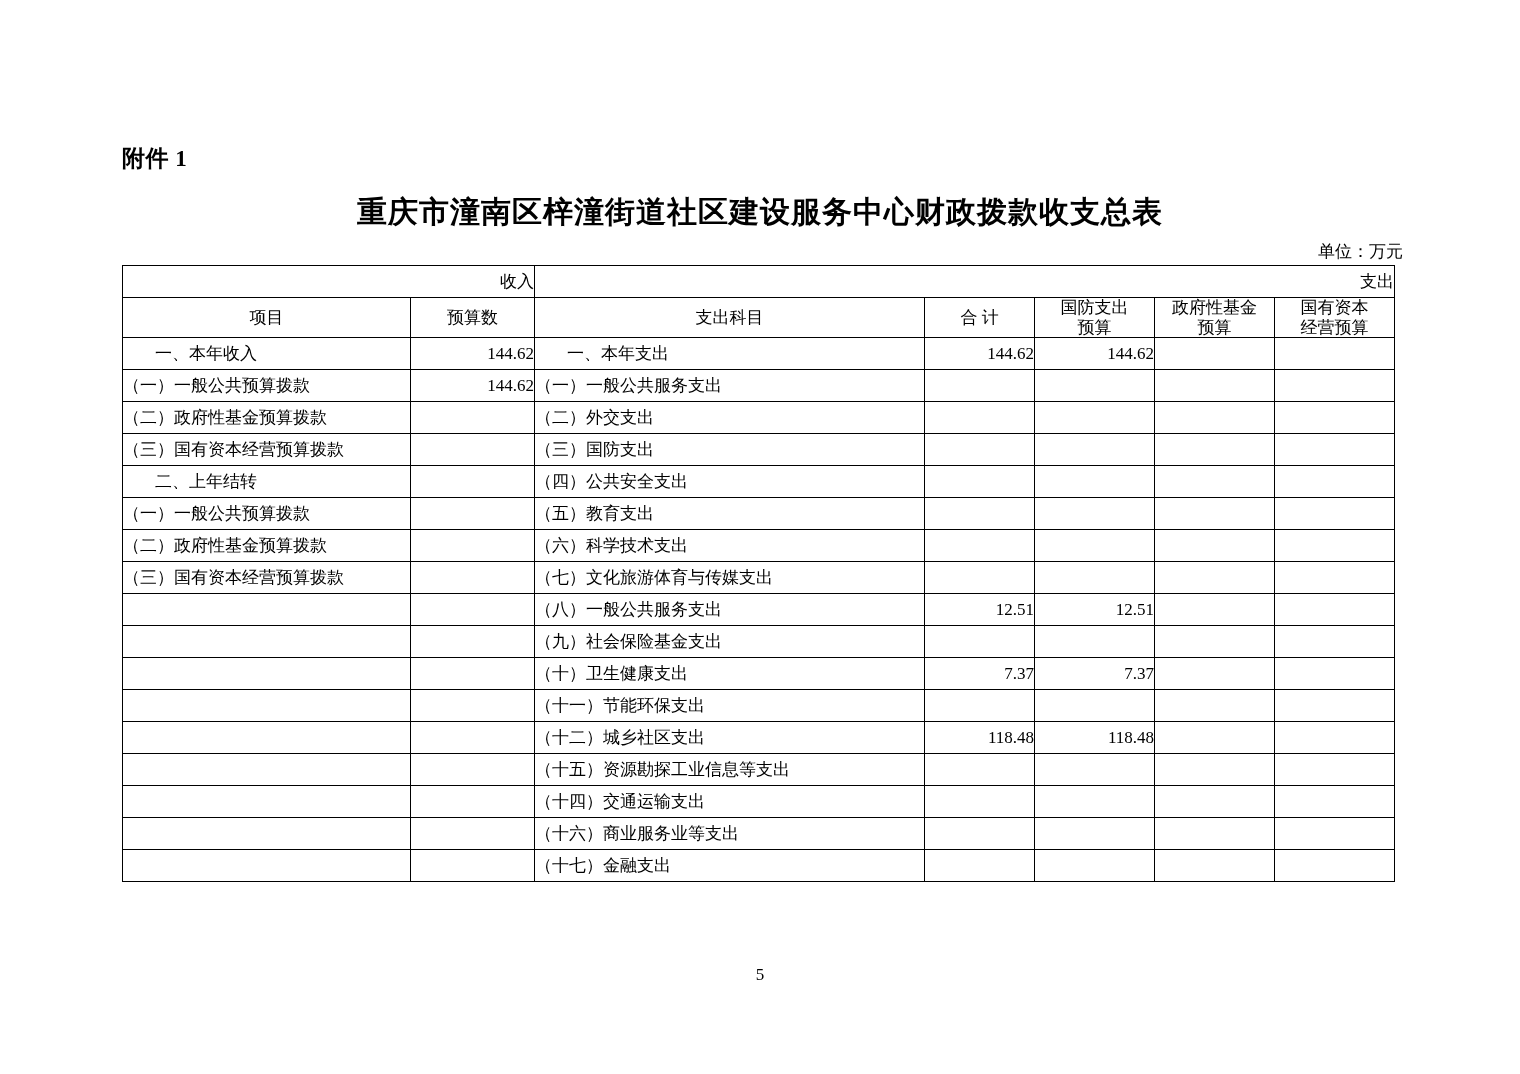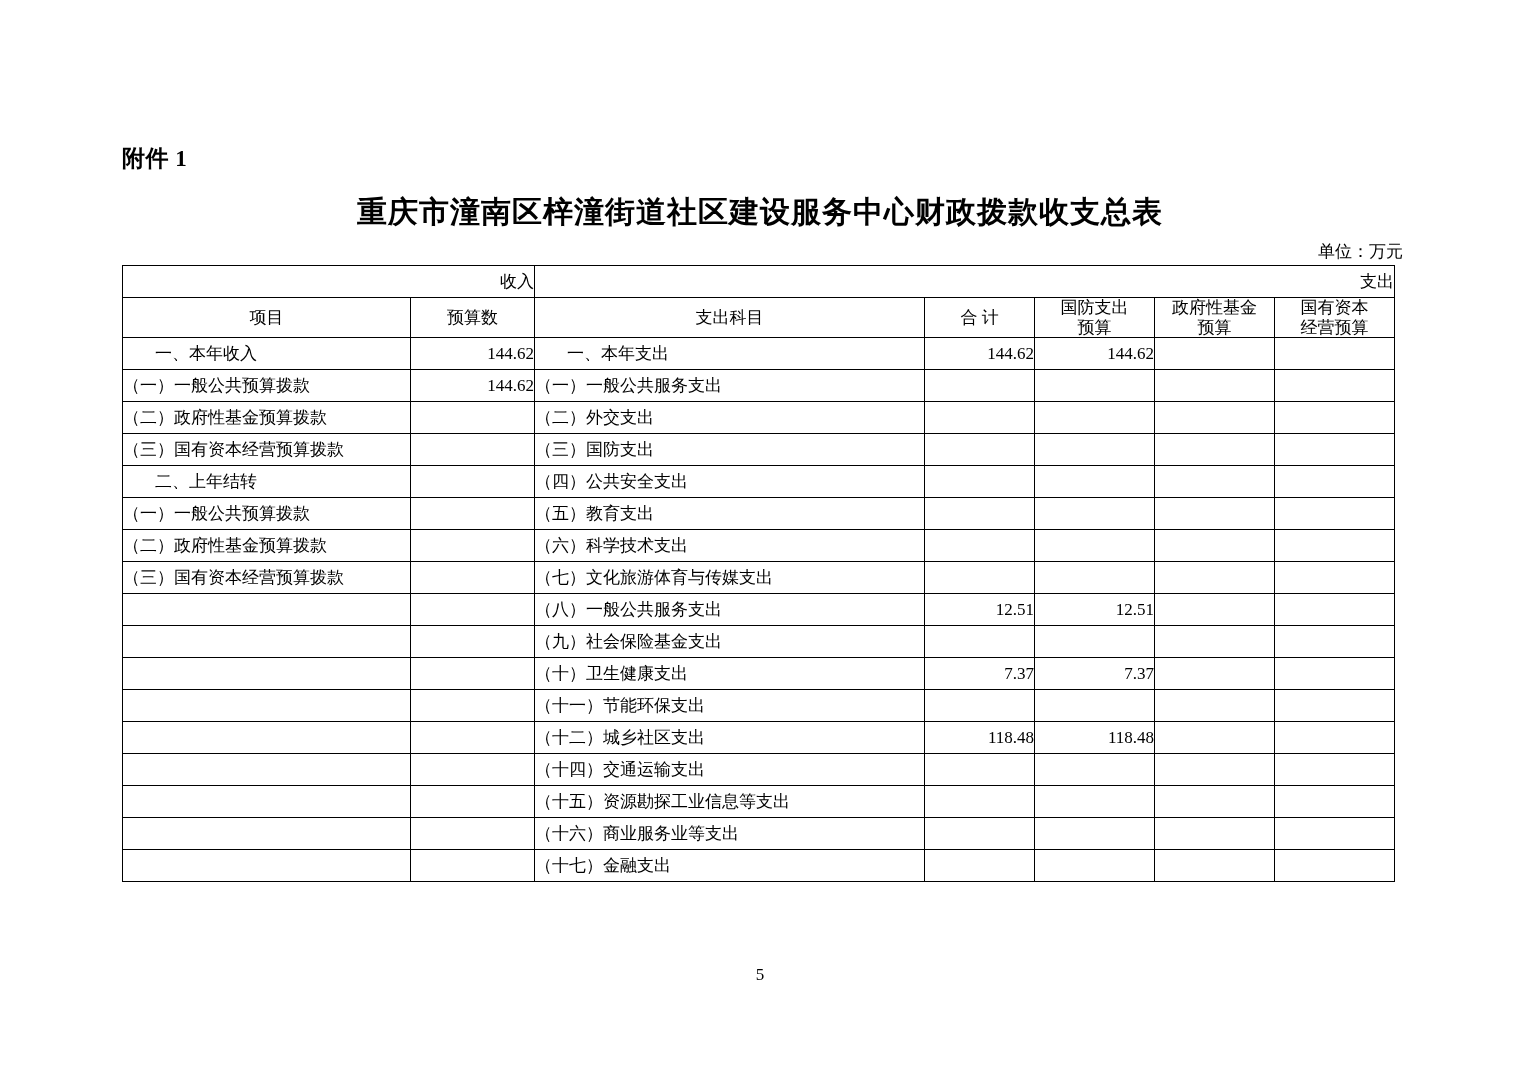--- a/index.html
+++ b/index.html
@@ -260,30 +260,30 @@
           <td class="cell-num"></td>
           <td class="cell-text">（十二）城乡社区支出</td>
           <td class="cell-num">118.48</td>
           <td class="cell-num">118.48</td>
           <td class="cell-num"></td>
           <td class="cell-num"></td>
         </tr>
         <tr>
           <td class="cell-text"></td>
           <td class="cell-num"></td>
+          <td class="cell-text">（十五）资源勘探工业信息等支出</td>
+          <td class="cell-num"></td>
+          <td class="cell-num"></td>
+          <td class="cell-num"></td>
+          <td class="cell-num"></td>
+        </tr>
+        <tr>
+          <td class="cell-text"></td>
+          <td class="cell-num"></td>
           <td class="cell-text">（十四）交通运输支出</td>
-          <td class="cell-num"></td>
-          <td class="cell-num"></td>
-          <td class="cell-num"></td>
-          <td class="cell-num"></td>
-        </tr>
-        <tr>
-          <td class="cell-text"></td>
-          <td class="cell-num"></td>
-          <td class="cell-text">（十五）资源勘探工业信息等支出</td>
           <td class="cell-num"></td>
           <td class="cell-num"></td>
           <td class="cell-num"></td>
           <td class="cell-num"></td>
         </tr>
         <tr>
           <td class="cell-text"></td>
           <td class="cell-num"></td>
           <td class="cell-text">（十六）商业服务业等支出</td>
           <td class="cell-num"></td>

